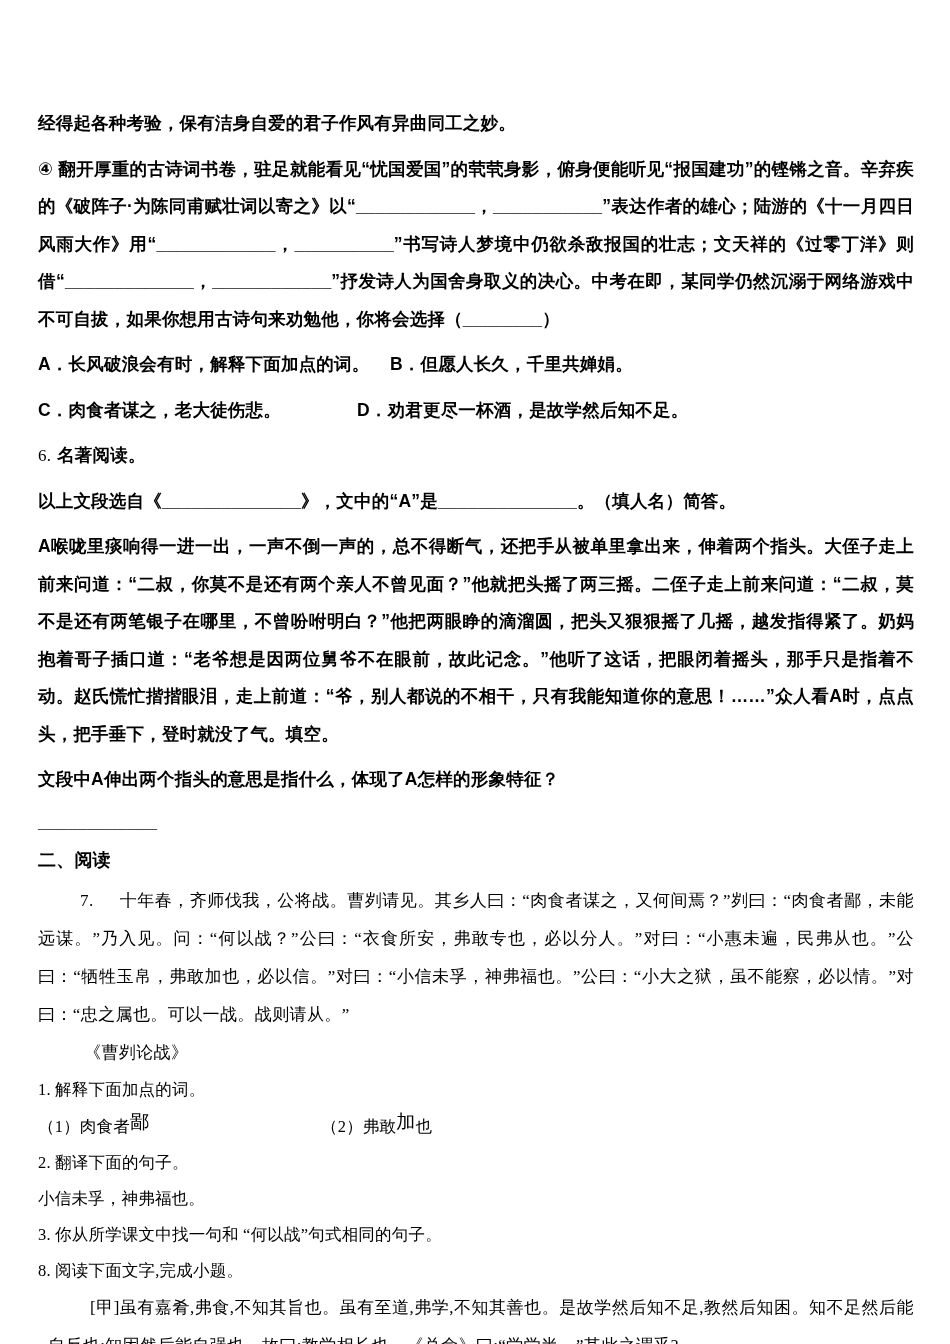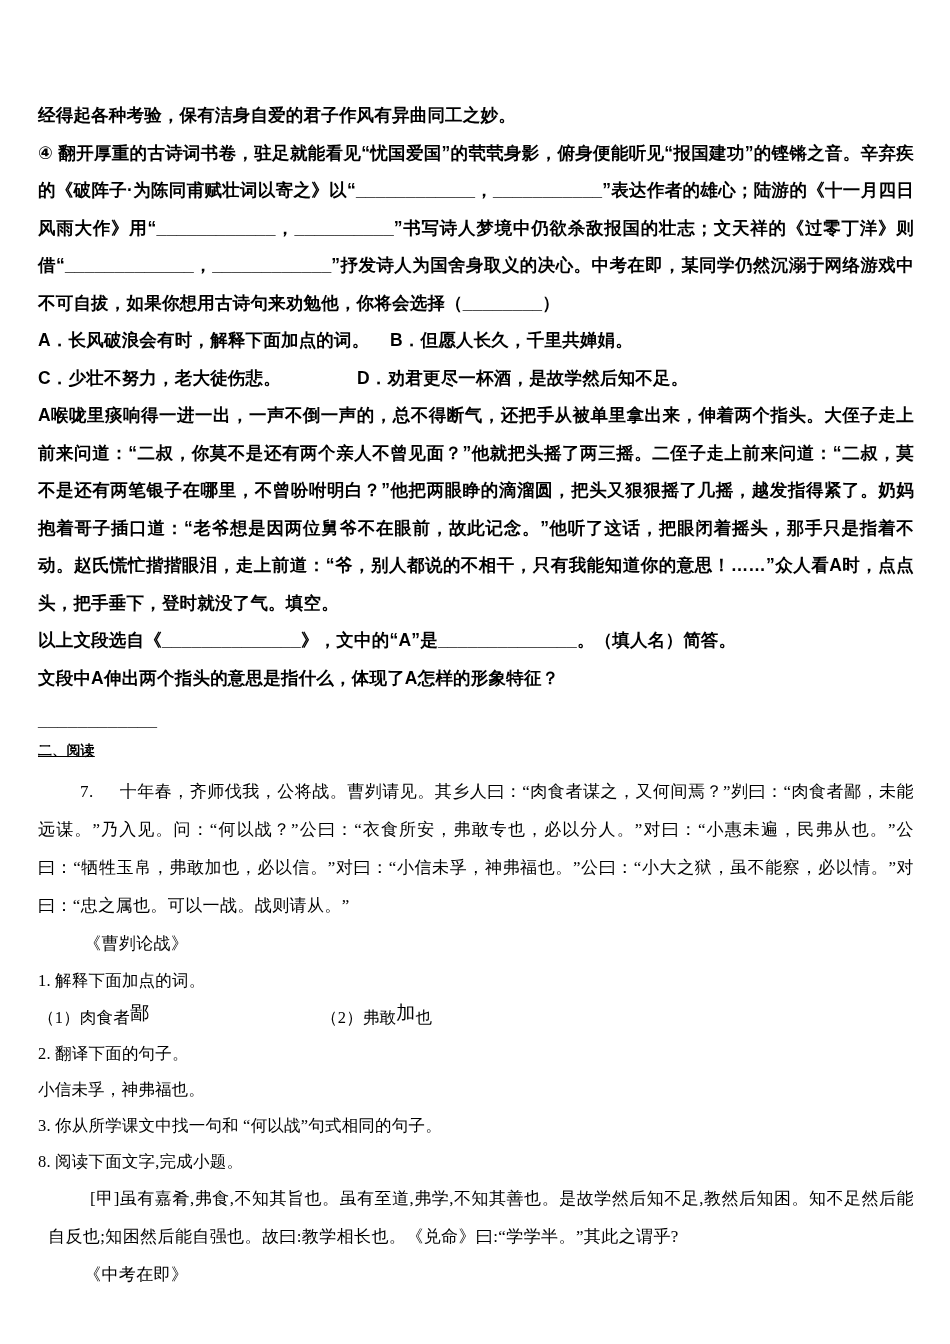--- a/index.html
+++ b/index.html
@@ -7,40 +7,40 @@
     width:950px;height:1344px;background:#ffffff;color:#000000;
     margin:0 auto;overflow:hidden;position:relative;
     font-family:"Liberation Serif","DejaVu Serif",serif;
   }
   .content{padding:97px 36px 0 38px;}
   p{margin:0;}
   
   .b{
     font-family:"Liberation Sans","DejaVu Sans",sans-serif;
     font-weight:700;font-size:17.5px;line-height:37.5px;
-    text-align:justify;letter-spacing:0.2px;
+    text-align:justify;letter-spacing:0.2px;margin-top:8px;
   }
   
   .r{
     font-family:"Liberation Serif","DejaVu Serif",serif;
     font-weight:400;font-size:16.5px;line-height:36px;
     letter-spacing:0.2px;
   }
   
   .k{
     font-family:"Liberation Serif","DejaVu Serif",serif;
     font-weight:400;font-size:17px;line-height:38px;
     text-align:justify;letter-spacing:0.4px;
   }
   .choice-row{display:flex;}
   .choice-a{width:352px;flex:0 0 auto;}
   .choice-c{width:319px;flex:0 0 auto;}
   .qnum{font-family:"Liberation Serif","DejaVu Serif",serif;font-weight:400;}
   .q6-line .qnum{font-size:17px;margin-right:6px;}
-  .heading2{font-size:14px;text-decoration:underline;}
+  .heading2{font-size:18px;}
   .blank-line{margin-top:11px;line-height:24px;}
   .p7{text-indent:0;}
   .p7 .qnum{margin-left:42px;margin-right:26px;font-size:17px;}
   .src{text-indent:46px;}
   .sub-items{margin-left:0;}
   .item1{display:inline-block;width:283px;}
   .dotted{
     font-family:"Liberation Sans","DejaVu Sans",sans-serif;
     font-size:19px;position:relative;top:-4px;font-weight:400;
   }
@@ -56,28 +56,29 @@
     <p class="b">经得起各种考验，保有洁身自爱的君子作风有异曲同工之妙。</p>
 
     <p class="b">④ 翻开厚重的古诗词书卷，驻足就能看见“忧国爱国”的茕茕身影，俯身便能听见“报国建功”的铿锵之音。辛弃疾的《破阵子·为陈同甫赋壮词以寄之》以“____________，___________”表达作者的雄心；陆游的《十一月四日风雨大作》用“____________，__________”书写诗人梦境中仍欲杀敌报国的壮志；文天祥的《过零丁洋》则借“_____________，____________”抒发诗人为国舍身取义的决心。中考在即，某同学仍然沉溺于网络游戏中不可自拔，如果你想用古诗句来劝勉他，你将会选择（________）</p>
 
     <div class="b choice-row">
       <span class="choice-a">A．长风破浪会有时，解释下面加点的词。</span>
       <span>B．但愿人长久，千里共婵娟。</span>
     </div>
 
     <div class="b choice-row">
-      <span class="choice-c">C．少壮不努力，老大徒伤悲。</span>
+      <span class="choice-c">C．肉食者谋之，老大徒伤悲。</span>
       <span>D．劝君更尽一杯酒，是故学然后知不足。</span>
     </div>
 
+    <p class="b q6-line"><span class="qnum">6.</span><span>名著阅读。</span></p>
+
+    <p class="b">以上文段选自《______________》，文中的“A”是______________。（填人名）简答。</p>
 
     <p class="b">A喉咙里痰响得一进一出，一声不倒一声的，总不得断气，还把手从被单里拿出来，伸着两个指头。大侄子走上前来问道：“二叔，你莫不是还有两个亲人不曾见面？”他就把头摇了两三摇。二侄子走上前来问道：“二叔，莫不是还有两笔银子在哪里，不曾吩咐明白？”他把两眼睁的滴溜圆，把头又狠狠摇了几摇，越发指得紧了。奶妈抱着哥子插口道：“老爷想是因两位舅爷不在眼前，故此记念。”他听了这话，把眼闭着摇头，那手只是指着不动。赵氏慌忙揩揩眼泪，走上前道：“爷，别人都说的不相干，只有我能知道你的意思！……”众人看A时，点点头，把手垂下，登时就没了气。填空。</p>
-
-    <p class="b">以上文段选自《______________》，文中的“A”是______________。（填人名）简答。</p>
 
     <p class="b">文段中A伸出两个指头的意思是指什么，体现了A怎样的形象特征？</p>
 
     <p class="b blank-line">____________</p>
 
     <p class="b heading2">二、阅读</p>
 
     <p class="k p7 mt-sm"><span class="qnum">7.</span><span>十年春，齐师伐我，公将战。曹刿请见。其乡人曰：“肉食者谋之，又何间焉？”刿曰：“肉食者鄙，未能远谋。”乃入见。问：“何以战？”公曰：“衣食所安，弗敢专也，必以分人。”对曰：“小惠未遍，民弗从也。”公曰：“牺牲玉帛，弗敢加也，必以信。”对曰：“小信未孚，神弗福也。”公曰：“小大之狱，虽不能察，必以情。”对曰：“忠之属也。可以一战。战则请从。”</span></p>
 
     <p class="k src">《曹刿论战》</p>

